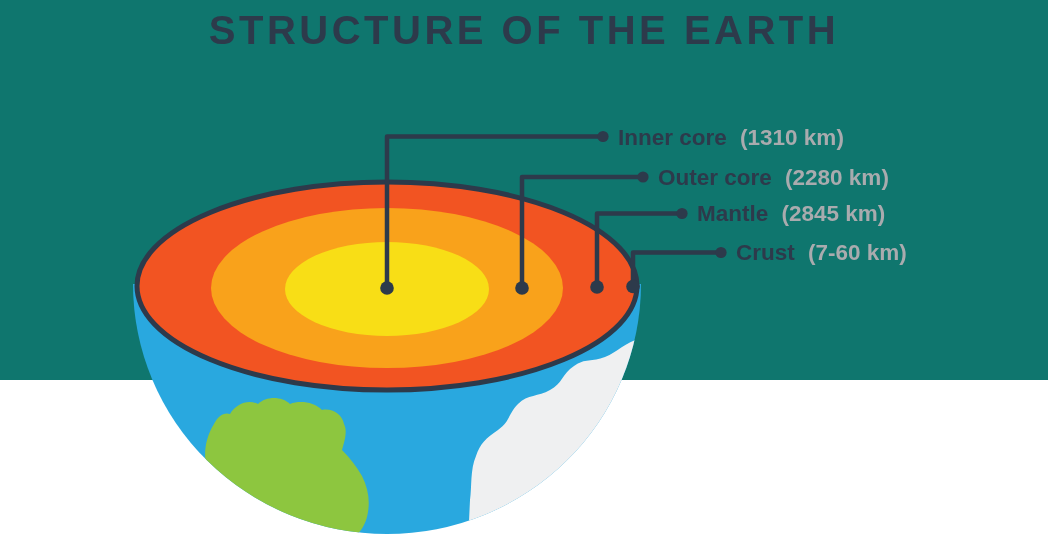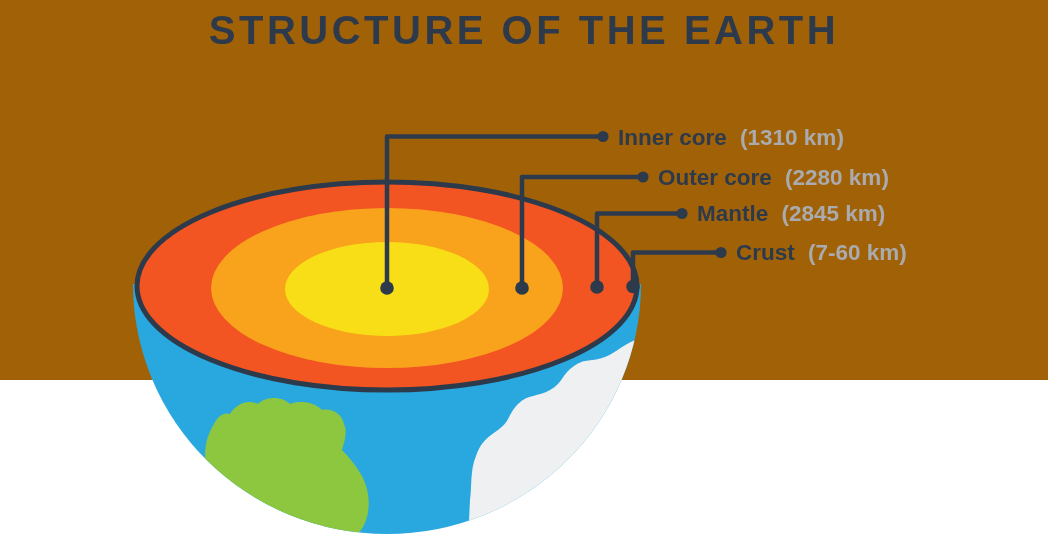--- a/index.html
+++ b/index.html
@@ -8,21 +8,21 @@
     background: #ffffff;
     width: 1048px;
     height: 540px;
     overflow: hidden;
     font-family: "Liberation Sans", sans-serif;
   }
   .stage {
     position: relative;
     width: 1048px;
     height: 380px;
-    background: #a16207;
+    background: #0f766e;
   }
   svg { display: block; }
   .title-text {
     font-family: "Liberation Sans", sans-serif;
     font-size: 40px;
     font-weight: bold;
     letter-spacing: 3.5px;
   }
   .layer-label {
     font-family: "Liberation Sans", sans-serif;

